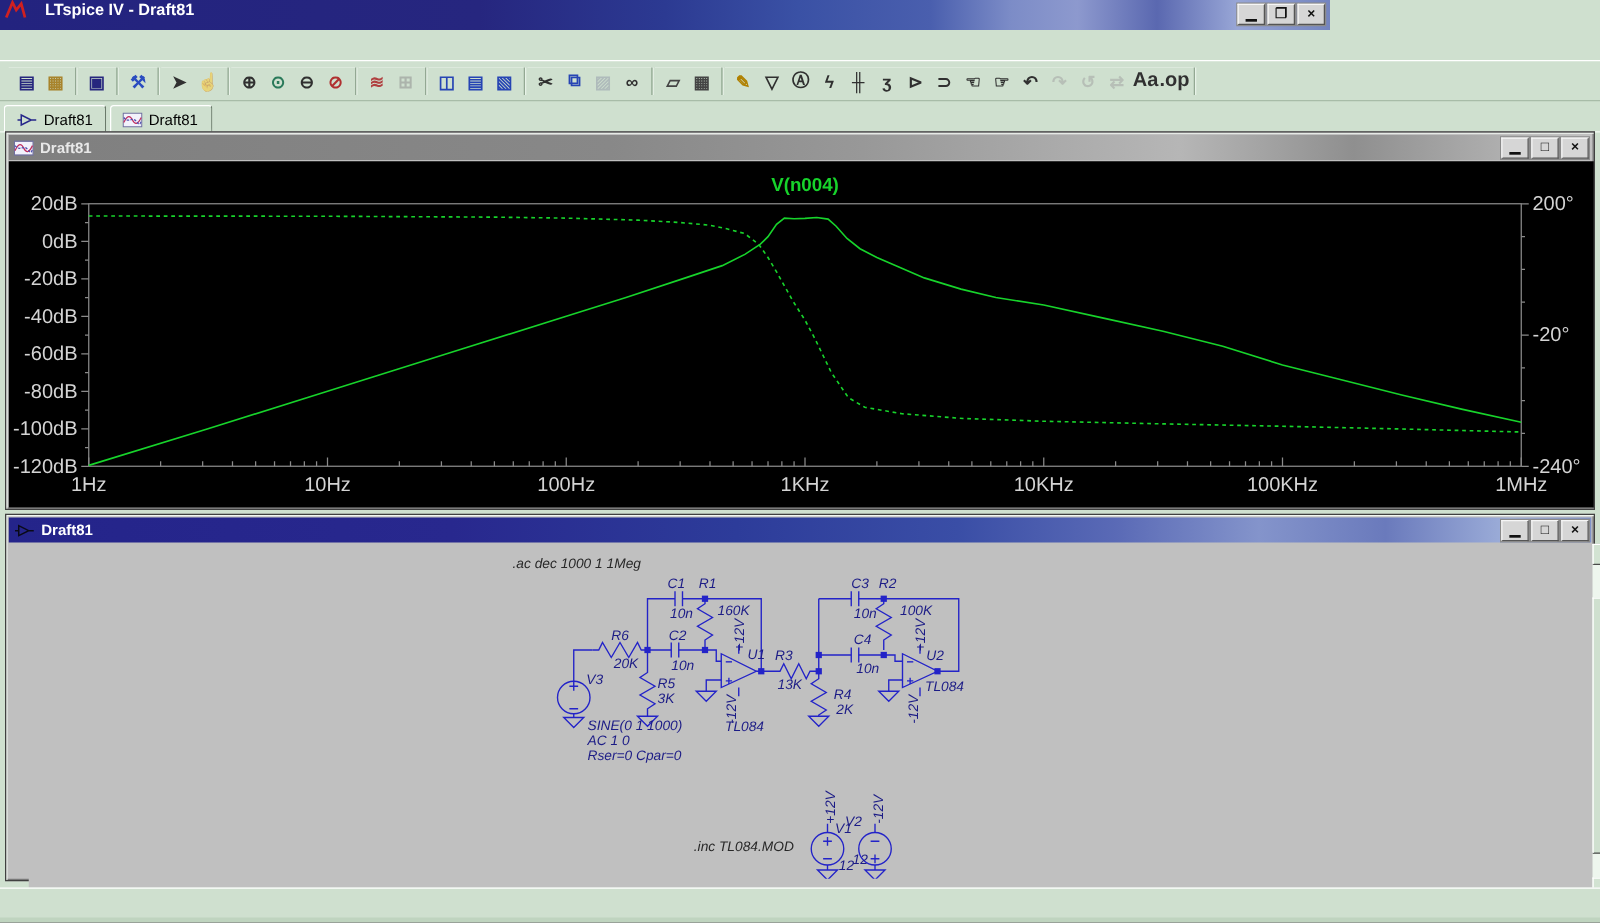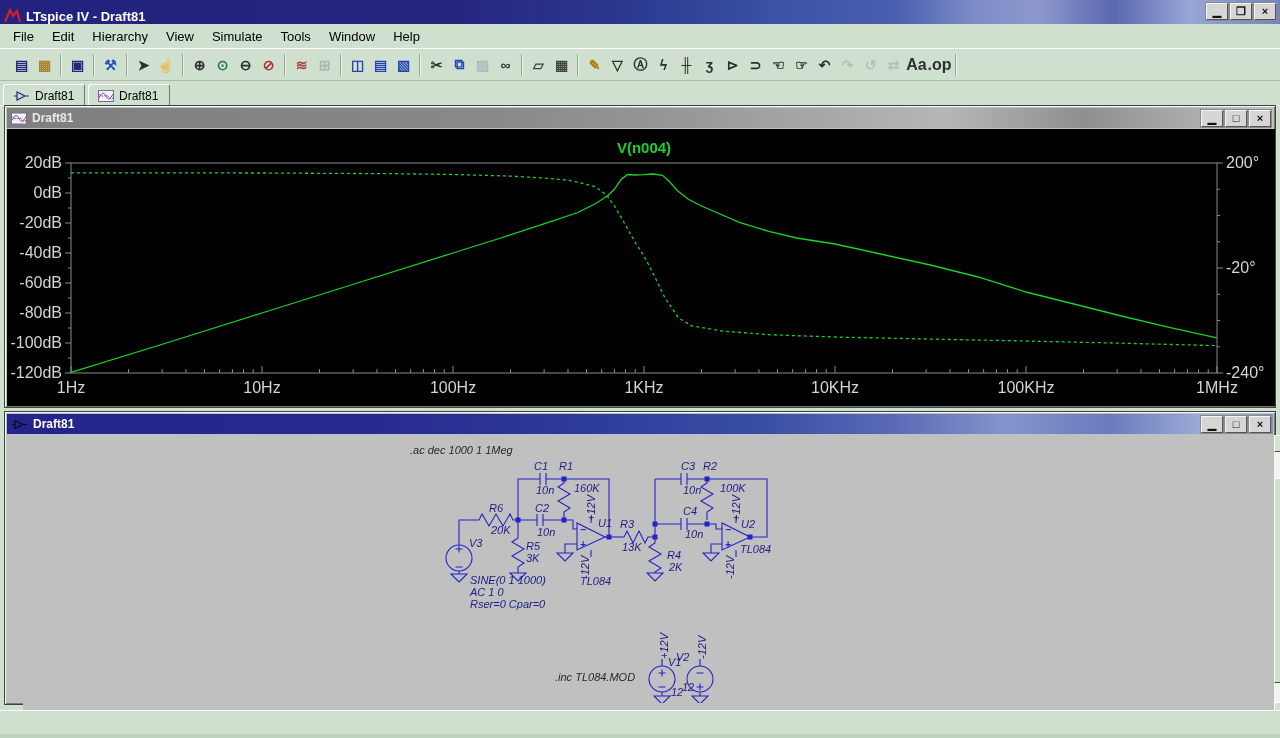--- a/index.html
+++ b/index.html
@@ -1,22 +1,22 @@
 <!DOCTYPE html>
 <html><head>
 <meta charset="utf-8">
 <style>
   html,body{margin:0;padding:0;background:#666;}
   #app{position:relative;width:1280px;height:738px;background:#cfe0cf;
        font-family:"Liberation Sans",sans-serif;overflow:hidden;}
   
-  .titlebar{position:absolute;left:0;top:0;width:1280px;height:24px;
+  .titlebar{position:absolute;left:0;top:0;width:1064px;height:24px;
     background:linear-gradient(90deg,#23237f 0%,#26267f 36%,#2c3a92 50%,#3a51a5 60%,
       #4a5fae 70%,#7c8cc7 76%,#8d99ce 81%,#5a68b0 87%,#98a6d6 93%,#7384bf 100%);
-    display:flex;align-items:flex-end;gap:4px;padding-left:4px;box-sizing:border-box;
+    display:flex;align-items:flex-start;gap:14px;padding-left:4px;box-sizing:border-box;
     color:#fff;font-weight:bold;font-size:13px;}
   .win-btns{position:absolute;top:3px;display:flex;gap:2px;}
   .wb{width:22px;height:17px;background:#d6d6d6;border:1px solid;
       border-color:#f6f6f6 #555 #555 #f6f6f6;box-shadow:0 0 0 1px #8a8a8a;
       font-size:11px;line-height:14px;text-align:center;font-weight:bold;color:#111;
       box-sizing:border-box;}
   
   .menubar{position:absolute;left:0;top:24px;width:1280px;height:24px;display:flex;
     align-items:center;padding-left:4px;font-size:13px;color:#000;box-sizing:border-box;}
   .menu-item{padding:3px 9px;}
@@ -74,30 +74,20 @@
       <path d="M1 14 L6 2 L9 8 L13 3 L16 14" fill="none" stroke="#d02020" stroke-width="2.2"></path>
     </svg>
     <span>LTspice IV - Draft81</span>
     <span class="win-btns" style="right:4px;">
         <span class="wb">▁</span>
         <span class="wb">❐</span>
         <span class="wb">×</span>
       </span>
   </div>
 
-  <div class="menubar">
-      <span class="menu-item">File</span>
-      <span class="menu-item">Edit</span>
-      <span class="menu-item">Hierarchy</span>
-      <span class="menu-item">View</span>
-      <span class="menu-item">Simulate</span>
-      <span class="menu-item">Tools</span>
-      <span class="menu-item">Window</span>
-      <span class="menu-item">Help</span>
-    </div>
 
   <div class="toolbar">
       <span class="tb-group">
         <span class="tbi" style="color: rgb(38, 38, 126);">▤</span>
         <span class="tbi" style="color: rgb(168, 132, 44);">▦</span>
       </span>
       <span class="tb-group">
         <span class="tbi" style="color: rgb(38, 38, 126);">▣</span>
       </span>
       <span class="tb-group">

